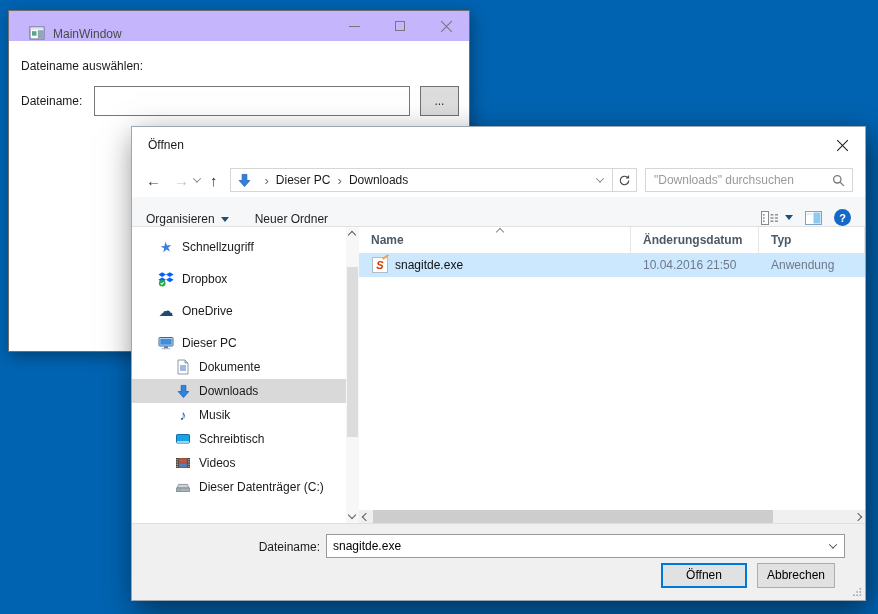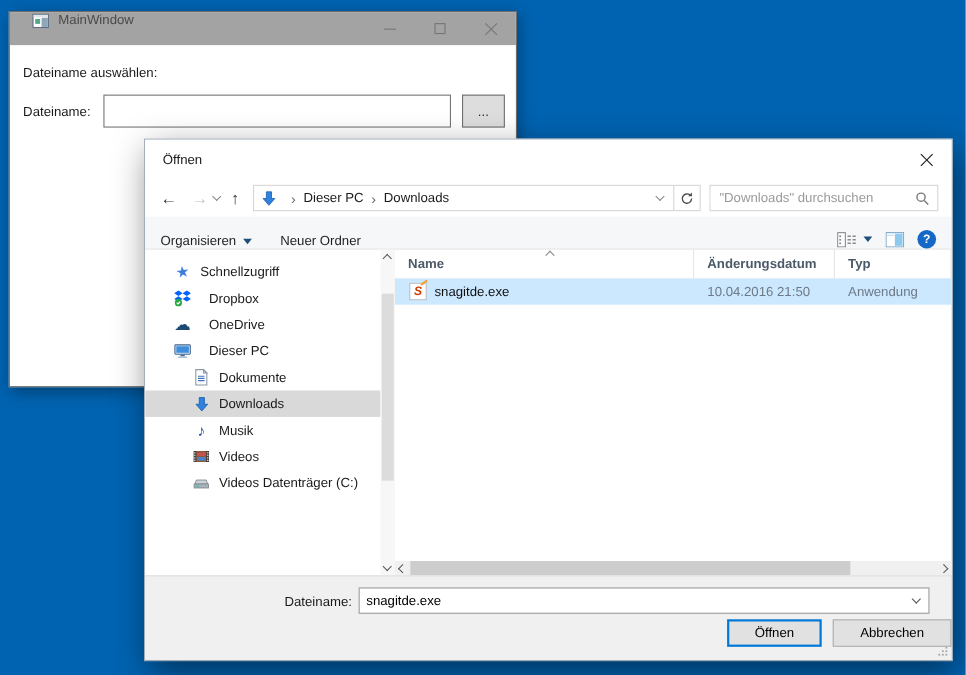--- a/index.html
+++ b/index.html
@@ -4,21 +4,21 @@
 <style>
   * { margin:0; padding:0; box-sizing:border-box; }
   html,body { width:878px; height:614px; }
   body { font-family:"Liberation Sans","DejaVu Sans",sans-serif; font-size:12px; color:#1a1a1a; }
   .desktop { position:relative; width:878px; height:614px; background:#0063b1; overflow:hidden; }
 
   .win { position:absolute; background:#fff; }
 
   
   #main-window { left:8px; top:10px; width:462px; height:342px; border:1px solid #6e6e6e; box-shadow:2px 4px 14px rgba(0,0,0,.35); }
-  .mw-titlebar { height:30px; display:flex; align-items:flex-start; background:#a3a3a3; }
+  .mw-titlebar { height:30px; display:flex; align-items:flex-end; background:#c4b5fd; }
   .mw-icon { width:16px; height:16px; margin-left:20px; }
   .mw-title { margin-left:8px; color:#4a4a4a; }
   .mw-caps { margin-left:auto; display:flex; }
   .cap-btn { width:46px; height:30px; display:flex; align-items:center; justify-content:center; }
   .glyph-min { width:11px; height:1px; background:#767676; }
   .glyph-max { width:10px; height:10px; border:1px solid #767676; }
   .glyph-close { position:relative; width:13px; height:13px; }
   .glyph-close::before,.glyph-close::after { content:""; position:absolute; left:-1px; top:6px; width:15px; height:1px; background:#767676; }
   .glyph-close::before { transform:rotate(45deg); }
   .glyph-close::after  { transform:rotate(-45deg); }
@@ -60,21 +60,21 @@
   .tb-item { display:flex; align-items:center; color:#1f1f1f; }
   .tri-down { width:0; height:0; border-left:4px solid transparent; border-right:4px solid transparent; border-top:5px solid #1f4e79; margin-left:6px; }
   .tb-gap { width:26px; }
   .tb-right { margin-left:auto; display:flex; align-items:center; gap:12px; }
   .help-circle { width:17px; height:17px; border-radius:50%; background:#1568c5; color:#fff; font-weight:bold; font-size:11px; display:flex; align-items:center; justify-content:center; }
 
   
   .dlg-main { flex:1; display:flex; min-height:0; background:#fff; }
   .sidebar { width:214px; flex:0 0 auto; padding-top:8px; overflow:hidden; }
   .sb-item { height:24px; display:flex; align-items:center; }
-  .sb-item.group { margin-top:0;gap:8px; }
+  .sb-item.group { margin-top:8px; }
   .sb-item.lvl0 { padding-left:26px; }
   .sb-item.lvl1 { padding-left:43px; }
   .sb-item.selected { background:#d9d9d9; }
   .sb-ico { width:16px; height:16px; margin-right:8px; display:flex; align-items:center; justify-content:center; flex:0 0 auto; }
   .ico-star { color:#3d7edb; font-size:14px; transform:rotate(-8deg); }
   .ico-cloud { color:#1d4a73; font-size:15px; }
   .ico-note { color:#1a57a0; font-size:14px; }
   .sb-scroll { width:13px; flex:0 0 auto; background:#f7f7f7; position:relative; }
   .sb-scroll .chev { position:absolute; left:3px; border-color:#5b5b5b; }
   .sb-up { top:5px; transform:rotate(-135deg); }
@@ -100,21 +100,21 @@
   .hs-thumb { width:400px; height:13px; background:#cdcdcd; }
 
   
   .dlg-footer { height:77px; flex:0 0 auto; background:#f0f0f0; border-top:1px solid #dfdfdf; position:relative; }
   .ft-label { position:absolute; left:0; top:16px; width:188px; text-align:right; }
   .ft-combo { position:absolute; left:194px; top:10px; right:20px; height:24px; border:1px solid #999; background:#fff; display:flex; align-items:center; }
   .ft-combo input { flex:1; border:0; outline:none; font:inherit; padding:0 6px; min-width:0; background:transparent; }
   .ft-combo .chev { margin-right:8px; border-color:#555; }
   .btn { position:absolute; top:39px; height:25px; background:#e1e1e1; font:inherit; text-align:center; line-height:21px; }
   .btn-open { left:529px; width:86px; border:2px solid #0078d7; }
-  .btn-cancel { left:625px; width:108px; border:1px solid #adadad; }
+  .btn-cancel { left:625px; width:78px; border:1px solid #adadad; }
   .grip { position:absolute; right:3px; bottom:3px; }
 </style>
 </head>
 <body>
 
 <div class="desktop">
 
   <div class="win" id="main-window">
     <div class="mw-titlebar">
       <svg class="mw-icon" viewBox="0 0 16 16">
@@ -282,20 +282,29 @@
             </span>
           <span>Downloads</span>
         </div>
         <div class="sb-item lvl1">
           <span class="sb-ico ico-note">♪</span>
           <span>Musik</span>
         </div>
         <div class="sb-item lvl1">
           <span class="sb-ico">
               <svg width="16" height="16" viewBox="0 0 16 16">
+                <rect x="1.5" y="3.5" width="13" height="8.5" rx="0.8" fill="#19a1e6" stroke="#0f6ea6"></rect>
+                <rect x="1.9" y="10.3" width="12.2" height="1.4" fill="#cfeefc"></rect>
+              </svg>
+            </span>
+          <span>Schreibtisch</span>
+        </div>
+        <div class="sb-item lvl1">
+          <span class="sb-ico">
+              <svg width="16" height="16" viewBox="0 0 16 16">
                 <rect x="1" y="3" width="14" height="10" fill="#3a3a3a"></rect>
                 <rect x="3.4" y="3" width="9.2" height="10" fill="#8a5a36"></rect>
                 <rect x="4.2" y="4.2" width="7.6" height="3.4" fill="#c75050"></rect>
                 <rect x="4.2" y="8.4" width="7.6" height="3.4" fill="#5080c7"></rect>
                 <g fill="#e8e8e8">
                   <rect x="1.6" y="4" width="1" height="1.3"></rect>
                   <rect x="1.6" y="6.3" width="1" height="1.3"></rect>
                   <rect x="1.6" y="8.6" width="1" height="1.3"></rect>
                   <rect x="1.6" y="10.9" width="1" height="1.3"></rect>
                   <rect x="13.4" y="4" width="1" height="1.3"></rect>
@@ -308,21 +317,21 @@
           <span>Videos</span>
         </div>
         <div class="sb-item lvl1">
           <span class="sb-ico">
               <svg width="16" height="16" viewBox="0 0 16 16">
                 <path d="M2.2 9l1.3-3.6h9L13.8 9z" fill="#cdd3d9" stroke="#7e8890" stroke-width="0.8"></path>
                 <rect x="1.5" y="9" width="13" height="3.6" fill="#aab2ba" stroke="#7e8890" stroke-width="0.8"></rect>
                 <rect x="3" y="10.2" width="3" height="1.2" fill="#47c1a8"></rect>
               </svg>
             </span>
-          <span>Videos Datenträger (C:)</span>
+          <span>Dieser Datenträger (C:)</span>
         </div>
       </div>
 
       <div class="sb-scroll">
         <span class="chev sb-up"></span>
         <span class="sb-thumb"></span>
         <span class="chev sb-dn"></span>
       </div>
 
       <div class="filelist">

